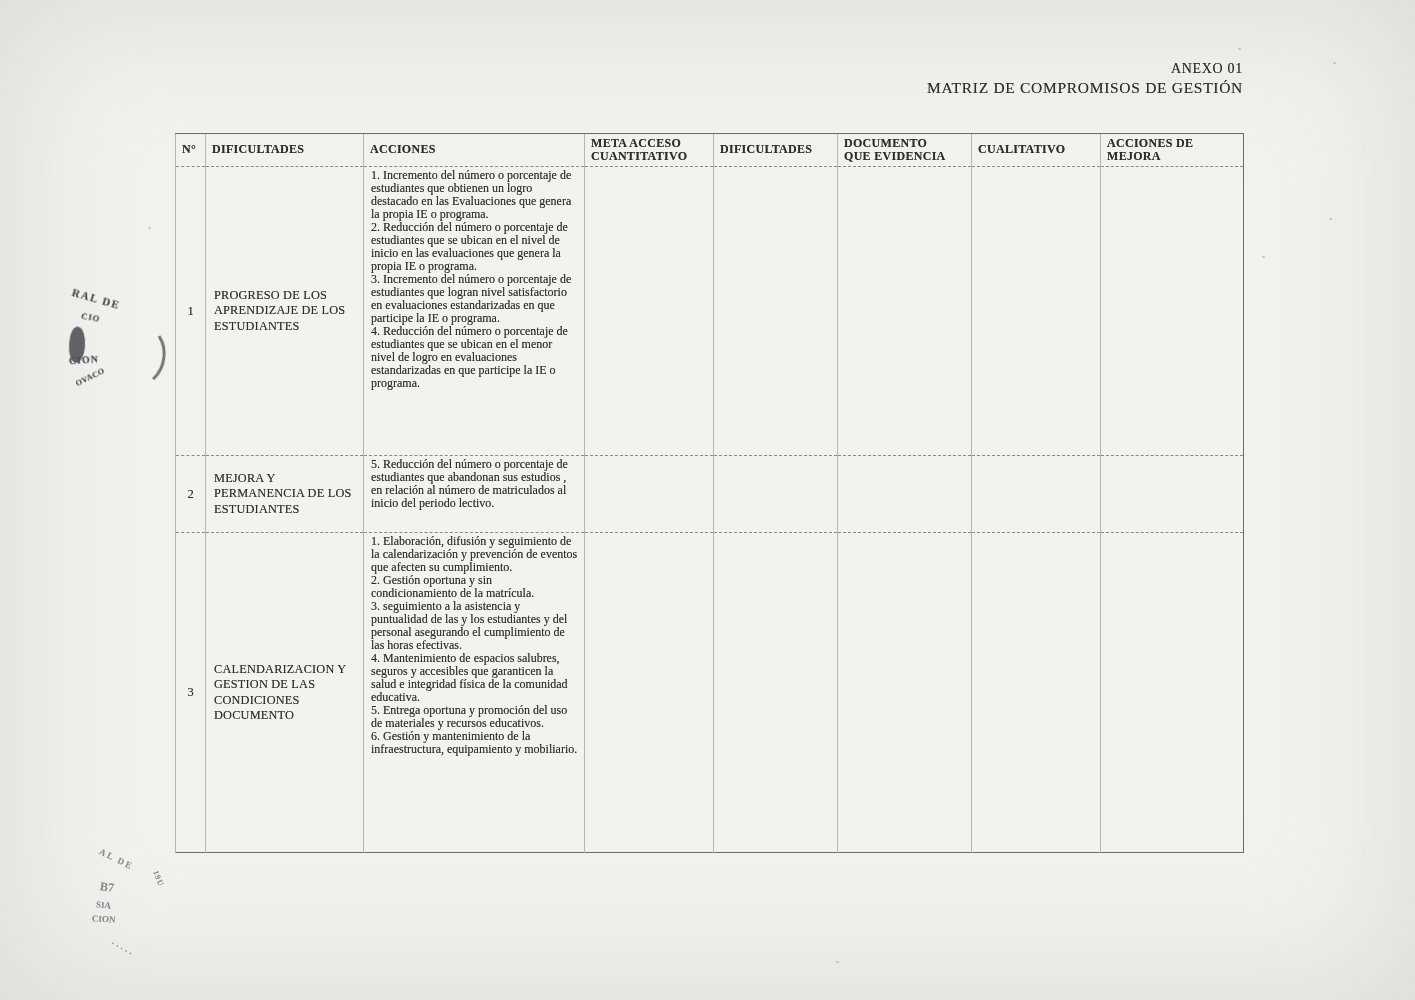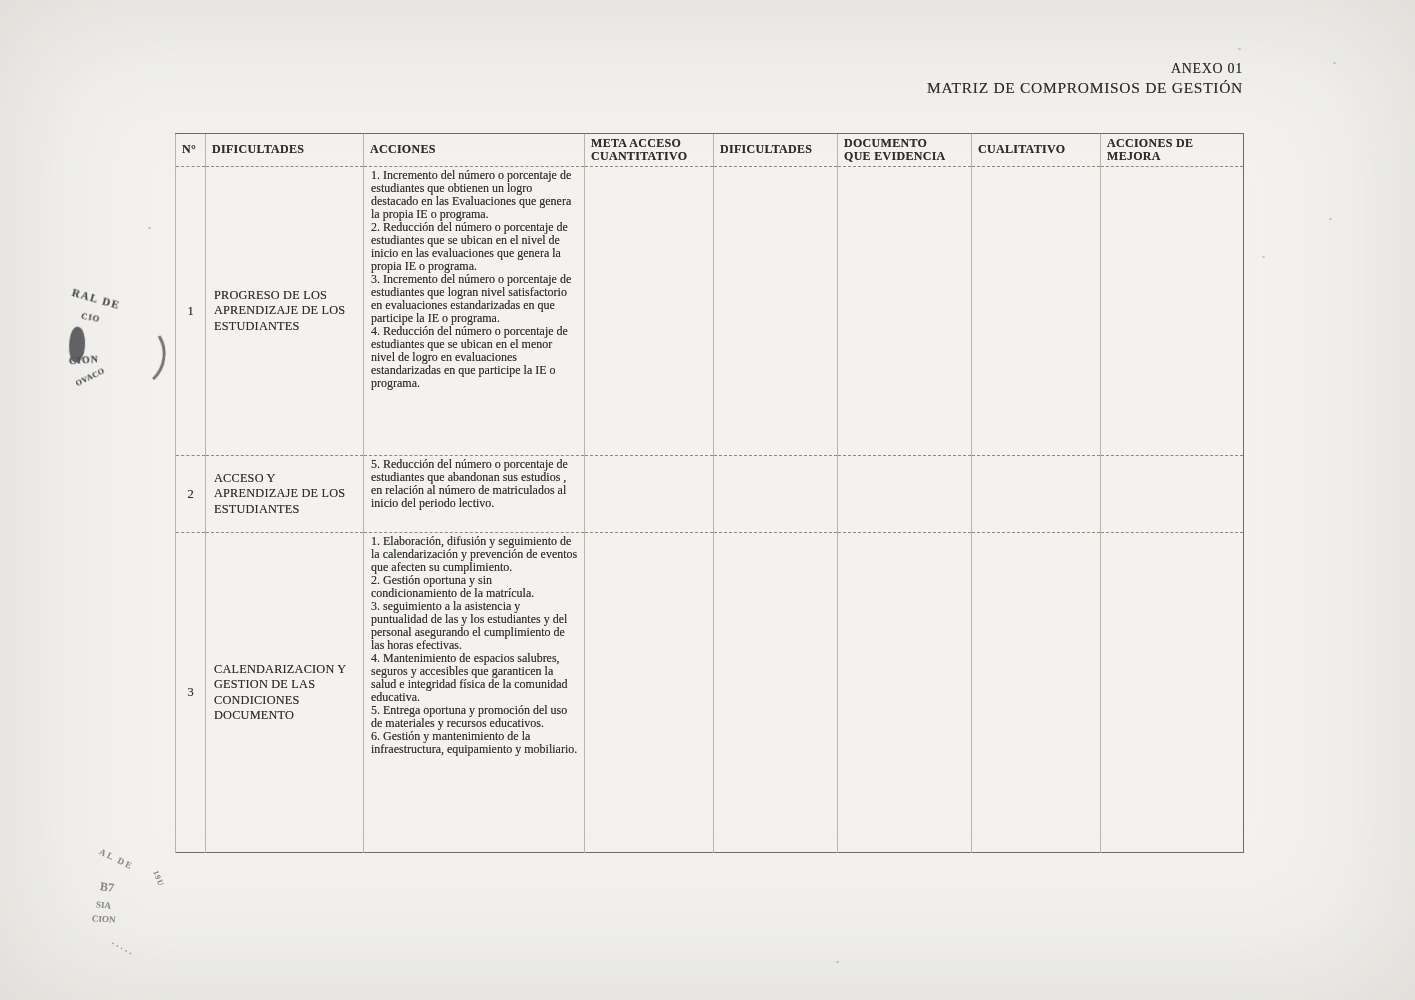--- a/index.html
+++ b/index.html
@@ -109,21 +109,21 @@
 3. Incremento del número o porcentaje de estudiantes que logran nivel satisfactorio en evaluaciones estandarizadas en que participe la IE o programa.
 4. Reducción del número o porcentaje de estudiantes que se ubican en el menor nivel de logro en evaluaciones estandarizadas en que participe la IE o programa.</td>
         <td></td>
         <td></td>
         <td></td>
         <td></td>
         <td></td>
       </tr>
       <tr>
         <td class="num">2</td>
-        <td class="comp">ACCESO Y APRENDIZAJE DE LOS ESTUDIANTES</td>
+        <td class="comp">MEJORA Y PERMANENCIA DE LOS ESTUDIANTES</td>
         <td class="ind">5. Reducción del número o porcentaje de estudiantes que abandonan sus estudios , en relación al número de matriculados al inicio del periodo lectivo.</td>
         <td></td>
         <td></td>
         <td></td>
         <td></td>
         <td></td>
       </tr>
       <tr>
         <td class="num">3</td>
         <td class="comp">CALENDARIZACION Y GESTION DE LAS CONDICIONES DOCUMENTO</td>

